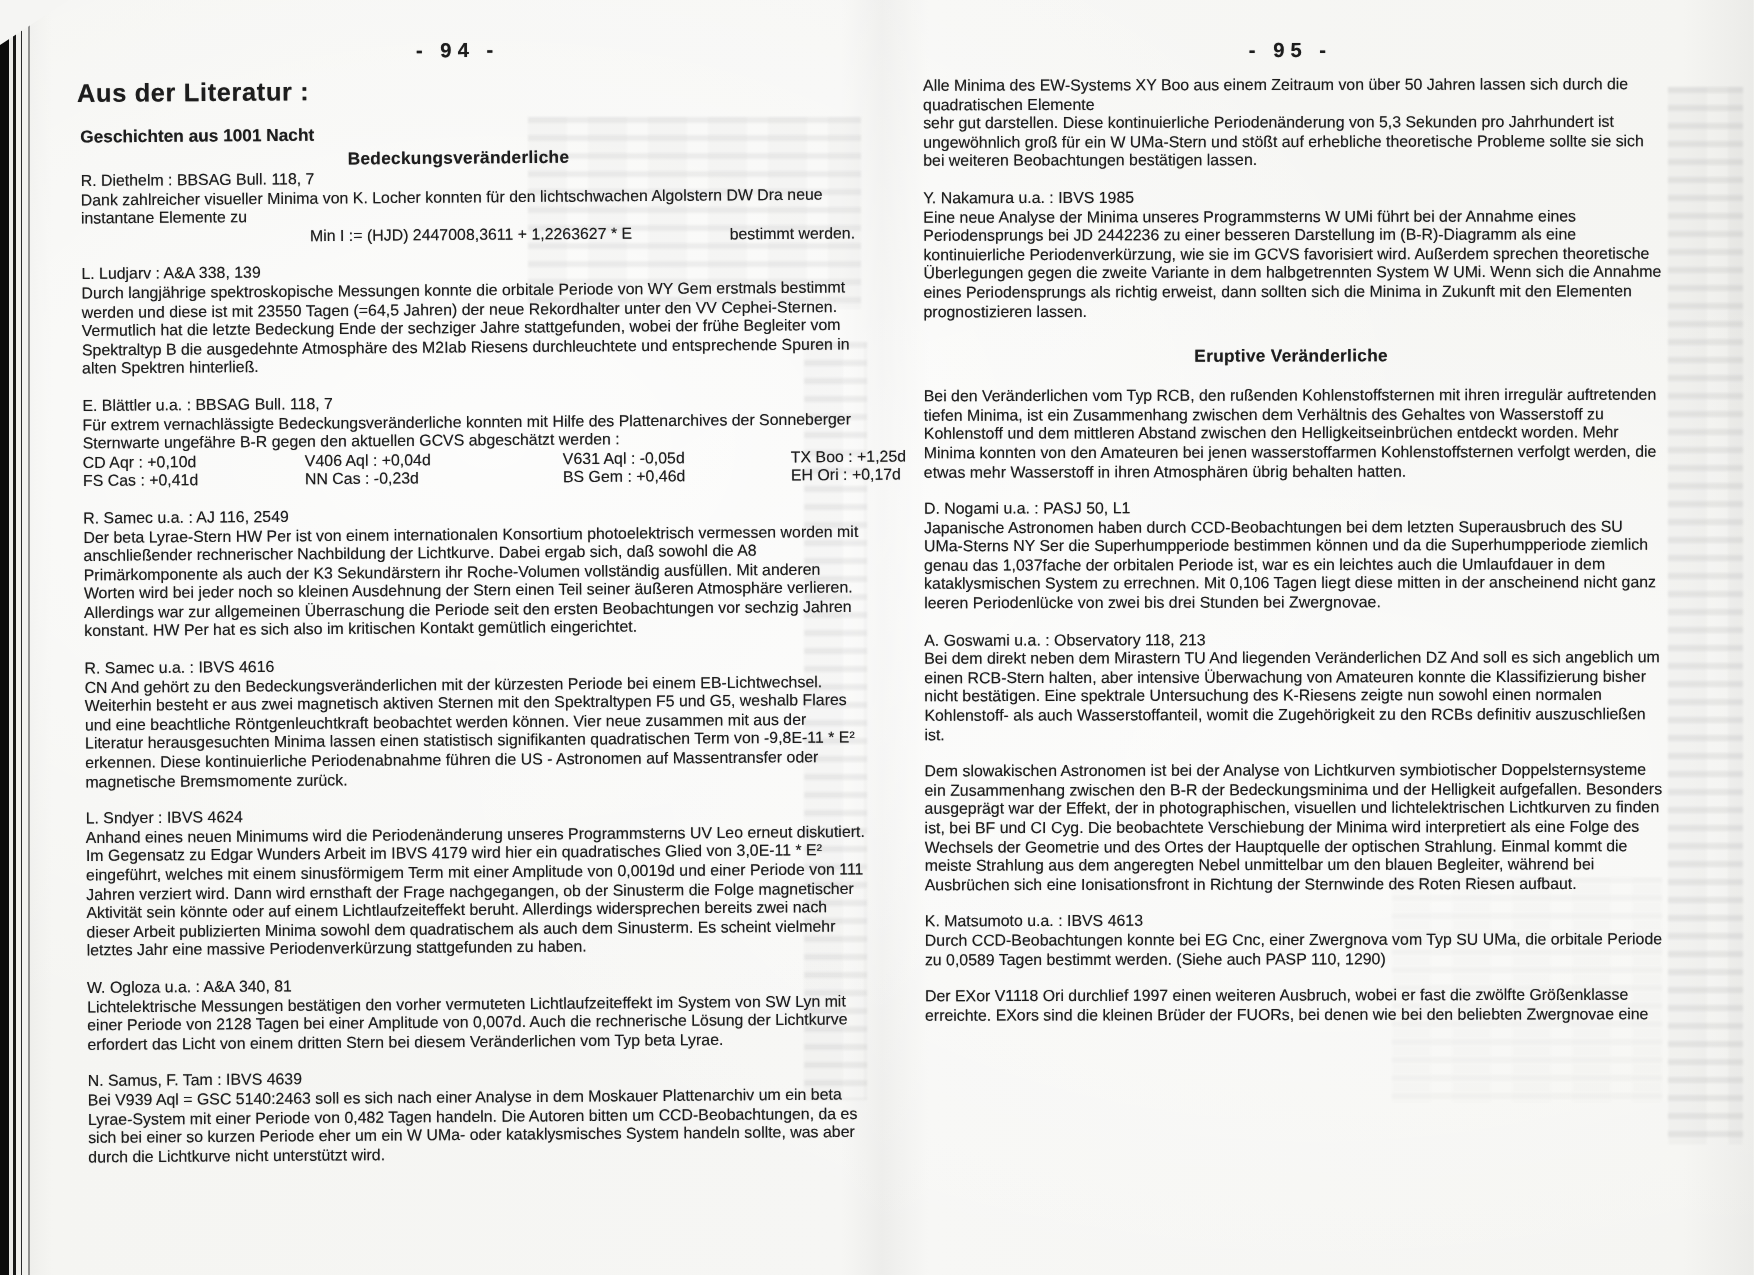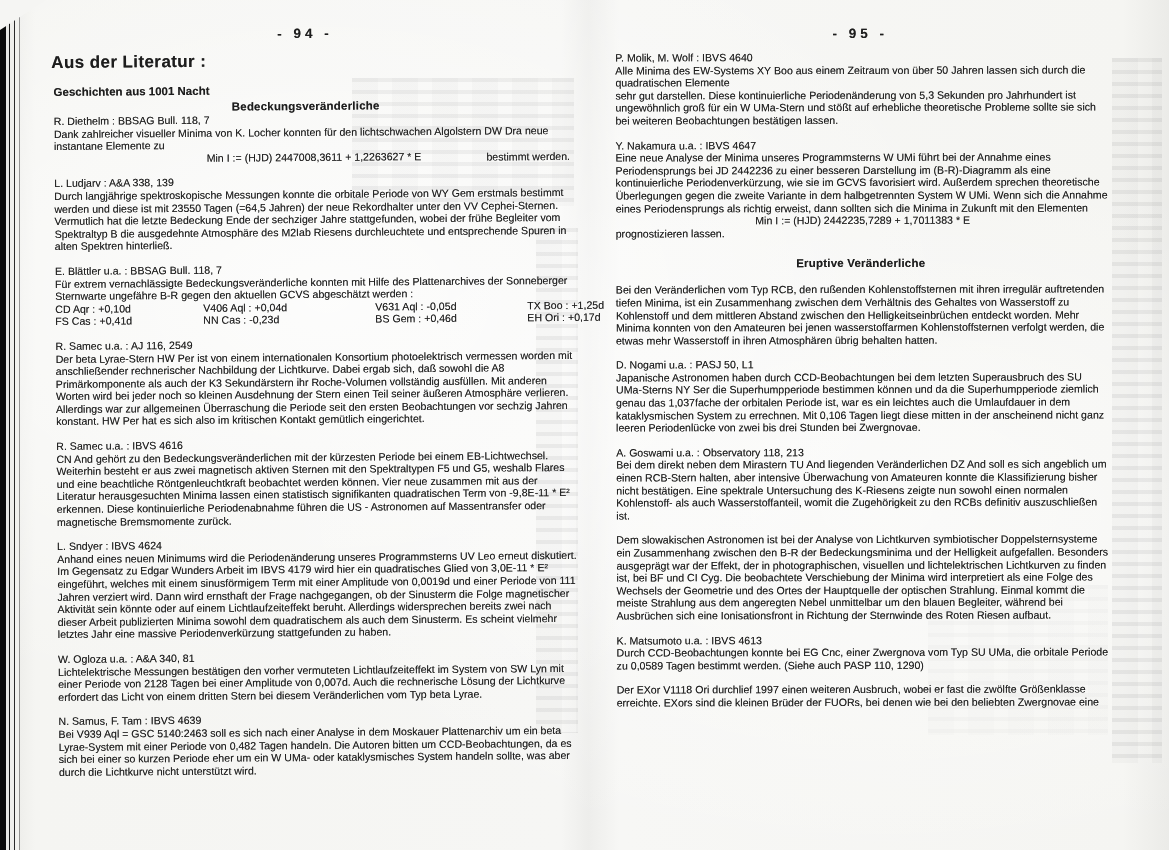--- a/index.html
+++ b/index.html
@@ -134,31 +134,27 @@
   <div class="entry">
     <div class="ref">N. Samus, F. Tam : IBVS 4639</div>
     <div class="body">Bei V939 Aql = GSC 5140:2463 soll es sich nach einer Analyse in dem Moskauer Plattenarchiv um ein beta Lyrae-System mit einer Periode von 0,482 Tagen handeln. Die Autoren bitten um CCD-Beobachtungen, da es sich bei einer so kurzen Periode eher um ein W UMa- oder kataklysmisches System handeln sollte, was aber durch die Lichtkurve nicht unterstützt wird.</div>
   </div>
 </div>
 
 <div class="page page-right">
   <div class="page-number">- 95 -</div>
 
   <div class="entry">
-    <div class="ref">P. Molik, M. Wolf : IBVS 4640</div>
     <div class="body">Alle Minima des EW-Systems XY Boo aus einem Zeitraum von über 50 Jahren lassen sich durch die quadratischen Elemente</div>
     <div class="body">sehr gut darstellen. Diese kontinuierliche Periodenänderung von 5,3 Sekunden pro Jahrhundert ist ungewöhnlich groß für ein W UMa-Stern und stößt auf erhebliche theoretische Probleme sollte sie sich bei weiteren Beobachtungen bestätigen lassen.</div>
   </div>
 
   <div class="entry">
-    <div class="ref">Y. Nakamura u.a. : IBVS 4647</div>
+    <div class="ref">Y. Nakamura u.a. : IBVS 1985</div>
     <div class="body">Eine neue Analyse der Minima unseres Programmsterns W UMi führt bei der Annahme eines Periodensprungs bei JD 2442236 zu einer besseren Darstellung im (B-R)-Diagramm als eine kontinuierliche Periodenverkürzung, wie sie im GCVS favorisiert wird. Außerdem sprechen theoretische Überlegungen gegen die zweite Variante in dem halbgetrennten System W UMi. Wenn sich die Annahme eines Periodensprungs als richtig erweist, dann sollten sich die Minima in Zukunft mit den Elementen</div>
-    <div class="formula-row">
-      <span>Min I := (HJD) 2442235,7289 + 1,7011383 * E</span>
-    </div>
     <div class="body">prognostizieren lassen.</div>
   </div>
 
   <div class="section-heading">Eruptive Veränderliche</div>
 
   <div class="entry">
     <div class="body">Bei den Veränderlichen vom Typ RCB, den rußenden Kohlenstoffsternen mit ihren irregulär auftretenden tiefen Minima, ist ein Zusammenhang zwischen dem Verhältnis des Gehaltes von Wasserstoff zu Kohlenstoff und dem mittleren Abstand zwischen den Helligkeitseinbrüchen entdeckt worden. Mehr Minima konnten von den Amateuren bei jenen wasserstoffarmen Kohlenstoffsternen verfolgt werden, die etwas mehr Wasserstoff in ihren Atmosphären übrig behalten hatten.</div>
   </div>
 
   <div class="entry">

